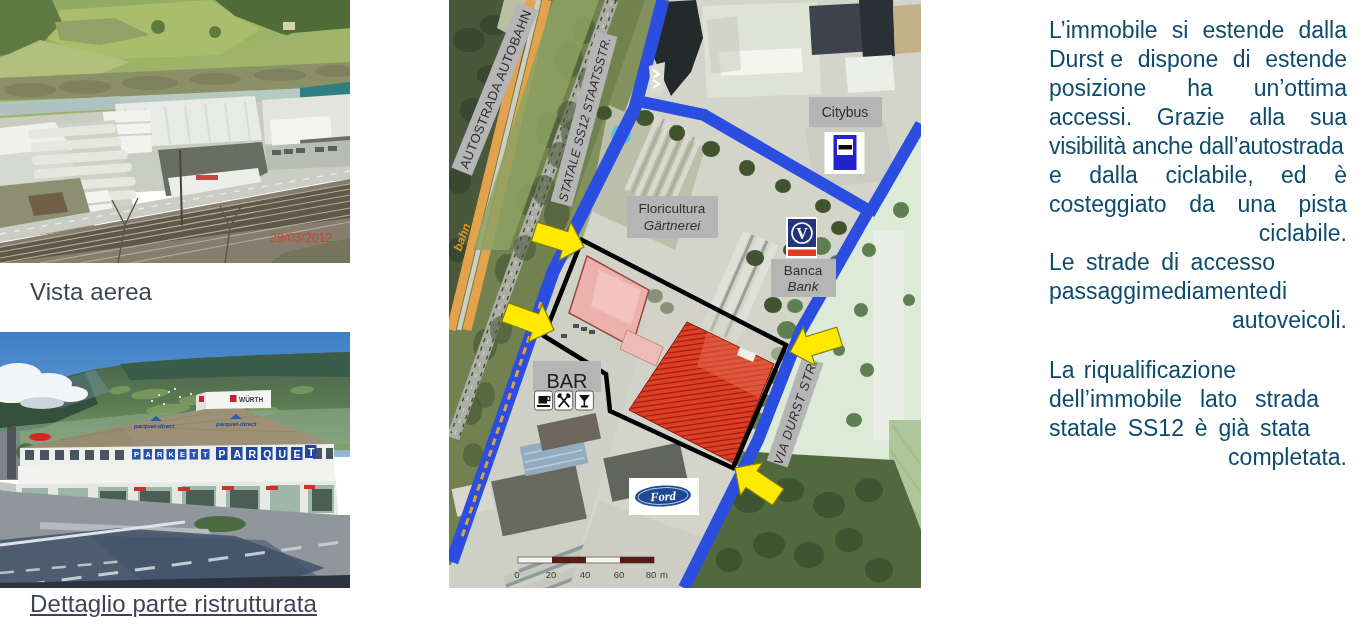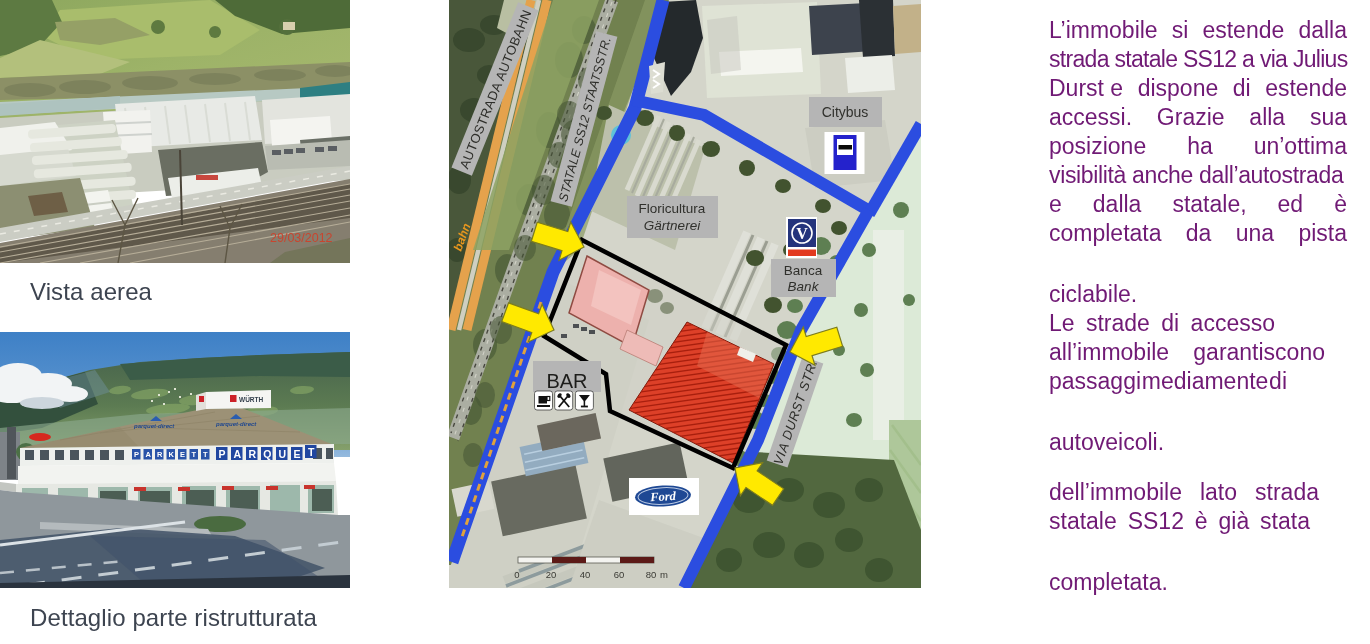--- a/index.html
+++ b/index.html
@@ -1,22 +1,22 @@
 <!DOCTYPE html>
 <html><head>
 <meta charset="utf-8">
 <style>
   html,body{margin:0;padding:0;background:#ffffff;}
   body{width:1370px;height:644px;position:relative;overflow:hidden;
        font-family:"Liberation Sans",sans-serif;}
   .abs{position:absolute;}
   .cap{font-size:24px;color:#3d4450;letter-spacing:0.1px;}
-  .jtxt{width:298px;font-size:23px;color:#701a75;}
+  .jtxt{width:298px;font-size:23px;color:#0c4a6e;text-align:right;}
   .jl{display:flex;justify-content:space-between;height:29px;line-height:29px;white-space:nowrap;}
-  .ll{height:29px;line-height:29px;margin-top:32px;}
+  .ll{height:29px;line-height:29px;}
 </style>
 </head>
 <body>
 
 <svg class="abs" style="left:0;top:0" width="350" height="263" viewBox="0 0 350 263">
 <defs>
   <linearGradient id="p1grass" x1="0" y1="0" x2="1" y2="1">
     <stop offset="0" stop-color="#8da75e"></stop>
     <stop offset="0.5" stop-color="#9db368"></stop>
     <stop offset="1" stop-color="#a8b96f"></stop>
@@ -358,21 +358,21 @@
 <line x1="25" y1="253" x2="350" y2="209"></line>
 </g>
 
 <g stroke="#b8c1c8" stroke-width="2.5" stroke-dasharray="14 12">
 <line x1="0" y1="241" x2="125" y2="229"></line>
 </g>
 
 <polygon points="0,251 350,243 350,256 0,256" fill="#2a333e"></polygon>
 </svg>
 
-<div class="abs cap" style="left:30px;top:604px;">Dettaglio parte ristrutturata</div>
+<div class="abs cap" style="left:30px;top:590px;text-decoration:underline;">Dettaglio parte ristrutturata</div>
 
 <svg class="abs" style="left:449px;top:0" width="472" height="588" viewBox="0 0 472 588">
 <defs>
 <clipPath id="mapclip">
         <rect x="0" y="0" width="472" height="588"></rect>
       </clipPath>
 <clipPath id="redclip">
         <polygon points="238,322 325,364 284,463 180,410"></polygon>
       </clipPath>
 </defs>
@@ -766,74 +766,71 @@
 </g>
 </svg>
 
 <div class="abs jtxt" style="left:1049px;top:16px;">
   <div class="jl">
       <span>L’immobile</span>
       <span>si</span>
       <span>estende</span>
       <span>dalla</span>
     </div>
-  <div class="jl" style="letter-spacing:-0.7px">
-      <span>strada statale SS12 a via Julius</span>
-    </div>
   <div class="jl">
       <span>Durst e</span>
       <span>dispone</span>
       <span>di</span>
       <span>estende</span>
     </div>
   <div class="jl">
+      <span>posizione</span>
+      <span>ha</span>
+      <span>un’ottima</span>
+    </div>
+  <div class="jl">
       <span>accessi.</span>
       <span>Grazie</span>
       <span>alla</span>
       <span>sua</span>
     </div>
-  <div class="jl">
-      <span>posizione</span>
-      <span>ha</span>
-      <span>un’ottima</span>
-    </div>
   <div class="jl" style="letter-spacing:-0.35px">
       <span>visibilità anche dall’autostrada</span>
     </div>
   <div class="jl">
       <span>e</span>
       <span>dalla</span>
-      <span>statale,</span>
+      <span>ciclabile,</span>
       <span>ed</span>
       <span>è</span>
     </div>
   <div class="jl">
-      <span>completata</span>
+      <span>costeggiato</span>
       <span>da</span>
       <span>una</span>
       <span>pista</span>
     </div>
   <div class="ll">ciclabile.</div>
   <div class="jl" style="width:226px">
       <span>Le</span>
       <span>strade</span>
       <span>di</span>
       <span>accesso</span>
     </div>
-  <div class="jl" style="width:276px">
-      <span>all’immobile</span>
-      <span>garantiscono</span>
-    </div>
   <div class="jl" style="width:238px">
       <span>passaggi</span>
       <span>mediamente</span>
       <span>di</span>
     </div>
   <div class="ll">autoveicoli.</div>
   <div style="height:21px"></div>
+  <div class="jl" style="width:187px">
+      <span>La</span>
+      <span>riqualificazione</span>
+    </div>
   <div class="jl" style="width:270px">
       <span>dell’immobile</span>
       <span>lato</span>
       <span>strada</span>
     </div>
   <div class="jl" style="width:261px">
       <span>statale</span>
       <span>SS12</span>
       <span>è</span>
       <span>già</span>

